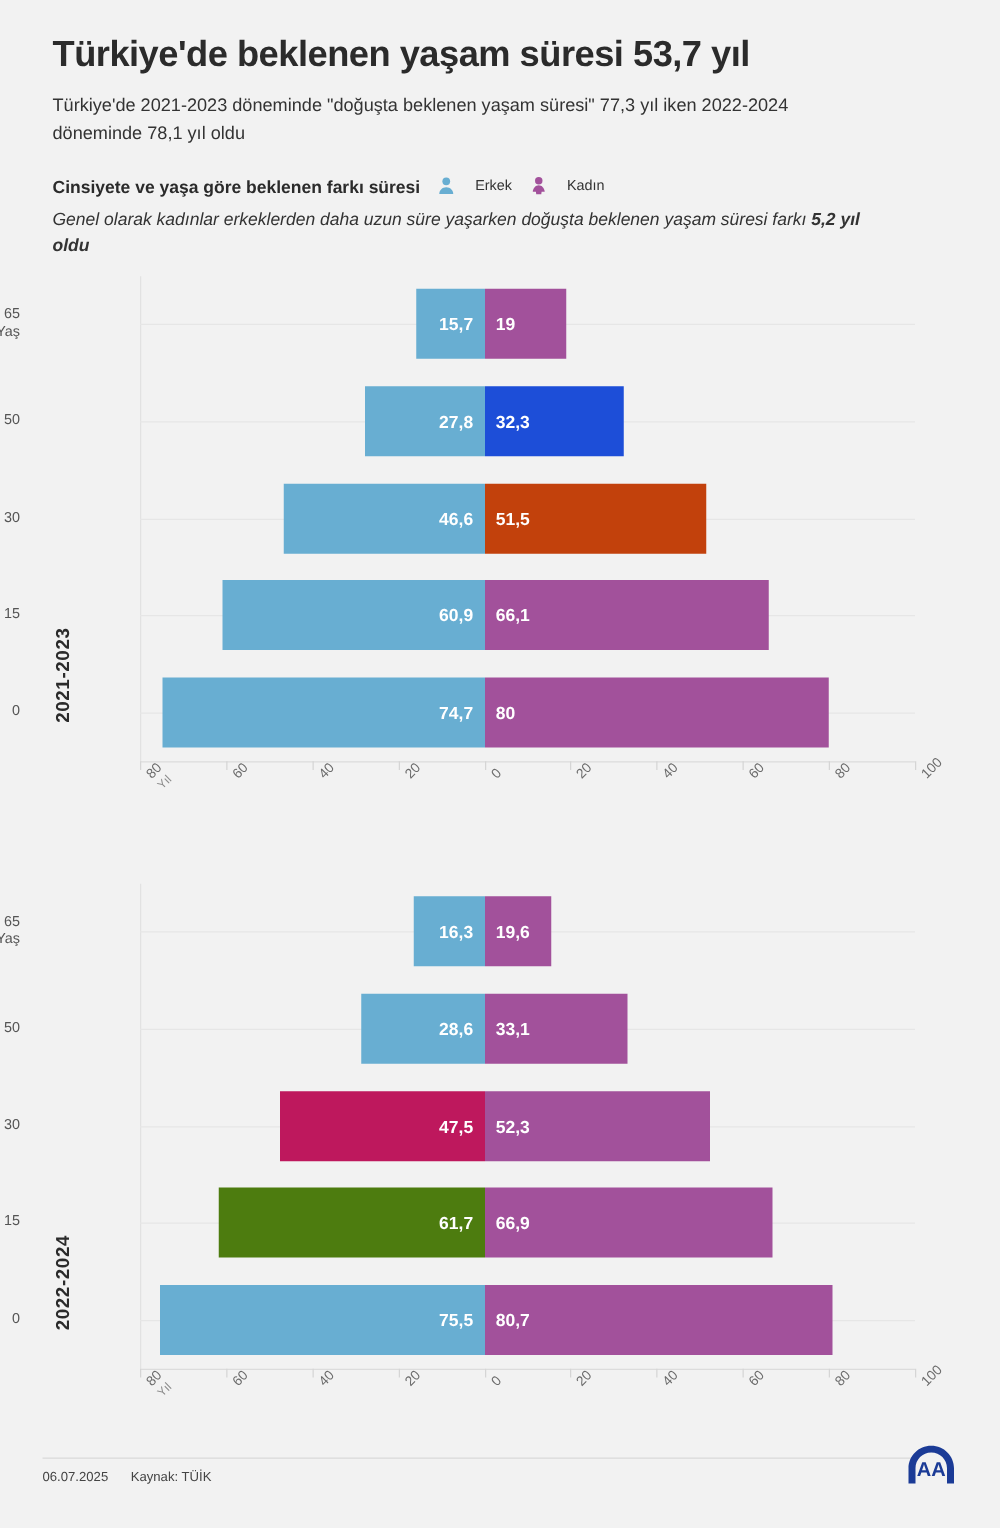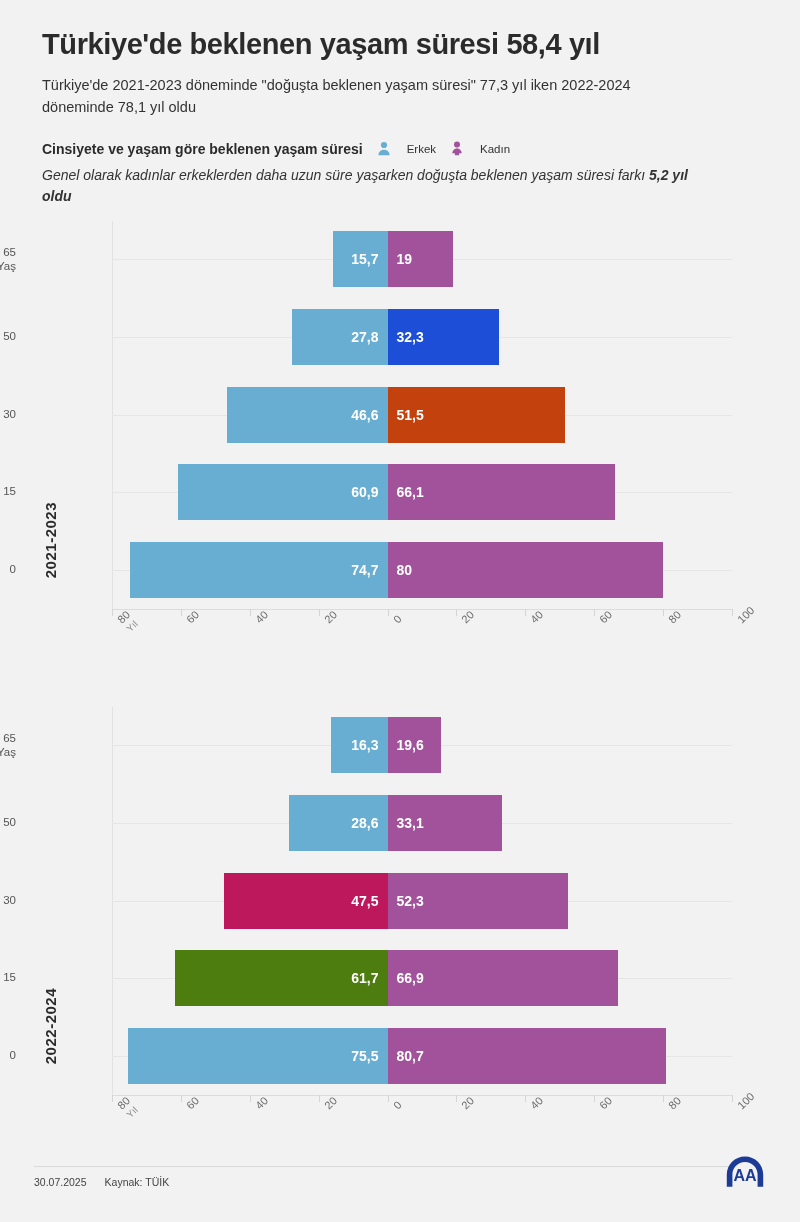--- a/index.html
+++ b/index.html
@@ -117,26 +117,26 @@
     display:flex;gap:18px;font-size:10.5px;color:#444;
   }
   .aa-logo{position:absolute;right:34px;top:6px;}
 </style>
 </head>
 <body>
 
 <div class="page">
 
   <div class="header">
-    <h1 class="title">Türkiye'de beklenen yaşam süresi 58,4 yıl</h1>
+    <h1 class="title">Türkiye'de beklenen yaşam süresi 53,7 yıl</h1>
     <p class="subtitle">Türkiye'de 2021-2023 döneminde "doğuşta beklenen yaşam süresi" 77,3 yıl iken 2022-2024 döneminde 78,1 yıl oldu</p>
   </div>
 
   <div class="legend-row">
-    <div class="legend-title">Cinsiyete ve yaşam göre beklenen yaşam süresi</div>
+    <div class="legend-title">Cinsiyete ve yaşa göre beklenen farkı süresi</div>
 
     <div class="legend-item">
       <span>
         <svg width="14" height="15" viewBox="0 0 14 15">
           <circle cx="7" cy="4" r="3.1" fill="#68aed2"></circle>
           <path d="M1.4 14.2c0-3.3 2.5-5.5 5.6-5.5s5.6 2.2 5.6 5.5z" fill="#68aed2"></path>
         </svg>
       </span>
       <span>Erkek</span>
     </div>
@@ -331,21 +331,21 @@
           <div class="xlab" style="left: 554.111px;">80</div>
           <div class="tick-mark" style="left: 620px;"></div>
           <div class="xlab" style="left: 623px;">100</div>
         </div>
       </div>
     </div>
 
   <div class="footer">
     <div class="footer-rule"></div>
     <div class="footer-text">
-      <span>30.07.2025</span>
+      <span>06.07.2025</span>
       <span>Kaynak: TÜİK</span>
     </div>
     <div class="aa-logo">
       <svg width="42" height="36" viewBox="0 0 42 36">
         <path d="M21 2.5C10.8 2.5 2.8 10.6 2.8 20.6v12.2h5.6V20.6c0-7 5.6-12.6 12.6-12.6s12.6 5.6 12.6 12.6v12.2h5.6V20.6C39.2 10.6 31.2 2.5 21 2.5z" fill="#1b3b96"></path>
         <text x="21" y="27" font-family="Liberation Sans, sans-serif" font-size="16" font-weight="bold" fill="#1b3b96" text-anchor="middle">AA</text>
       </svg>
     </div>
   </div>
 

